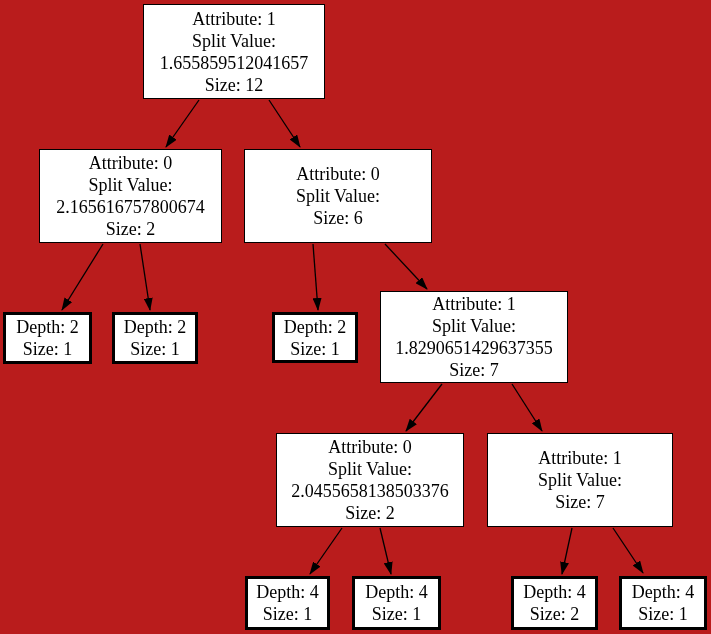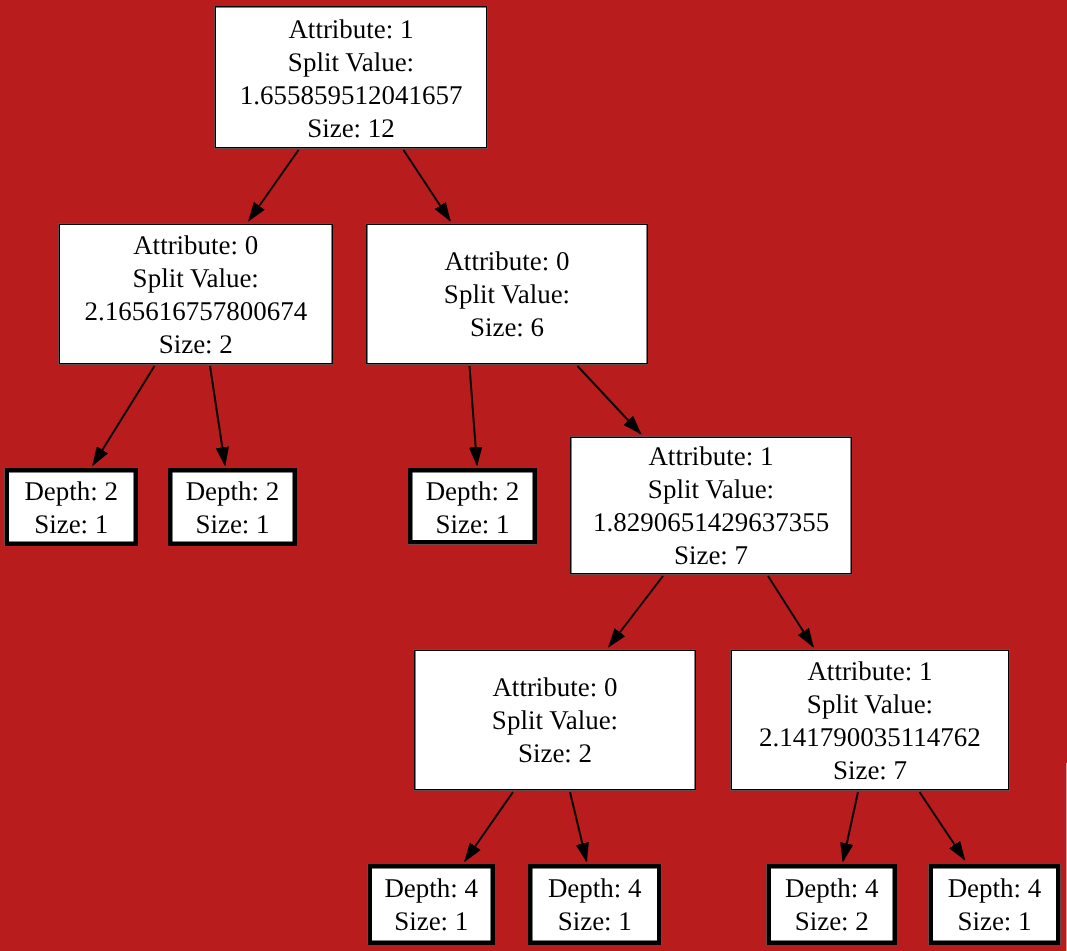--- a/index.html
+++ b/index.html
@@ -100,26 +100,26 @@
       </div>
       <div class="node" style="left: 380px; top: 291px; width: 188px; height: 92px; border-color: rgb(0, 0, 0); background: rgb(255, 255, 255); color: rgb(0, 0, 0);">
         <div class="line">Attribute: 1</div>
         <div class="line">Split Value:</div>
         <div class="line">1.8290651429637355</div>
         <div class="line">Size: 7</div>
       </div>
       <div class="node" style="left: 276px; top: 433px; width: 188px; height: 94px; border-color: rgb(0, 0, 0); background: rgb(255, 255, 255); color: rgb(0, 0, 0);">
         <div class="line">Attribute: 0</div>
         <div class="line">Split Value:</div>
+        <div class="line">2.0455658138503376</div>
         <div class="line">Size: 2</div>
       </div>
       <div class="node" style="left: 487px; top: 433px; width: 186px; height: 94px; border-color: rgb(0, 0, 0); background: rgb(255, 255, 255); color: rgb(0, 0, 0);">
         <div class="line">Attribute: 1</div>
         <div class="line">Split Value:</div>
-        <div class="line">2.141790035114762</div>
         <div class="line">Size: 7</div>
       </div>
       <div class="node leaf" style="left: 245px; top: 576px; width: 85px; height: 54px; border-color: rgb(0, 0, 0); background: rgb(255, 255, 255); color: rgb(0, 0, 0);">
         <div class="line">Depth: 4</div>
         <div class="line">Size: 1</div>
       </div>
       <div class="node leaf" style="left: 352px; top: 576px; width: 89px; height: 54px; border-color: rgb(0, 0, 0); background: rgb(255, 255, 255); color: rgb(0, 0, 0);">
         <div class="line">Depth: 4</div>
         <div class="line">Size: 1</div>
       </div>

